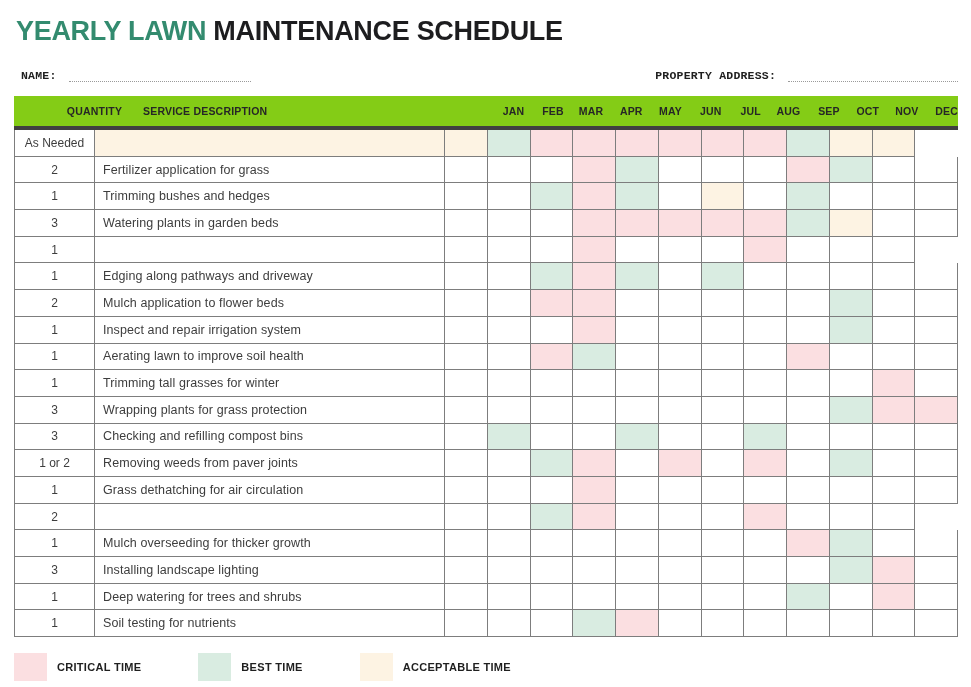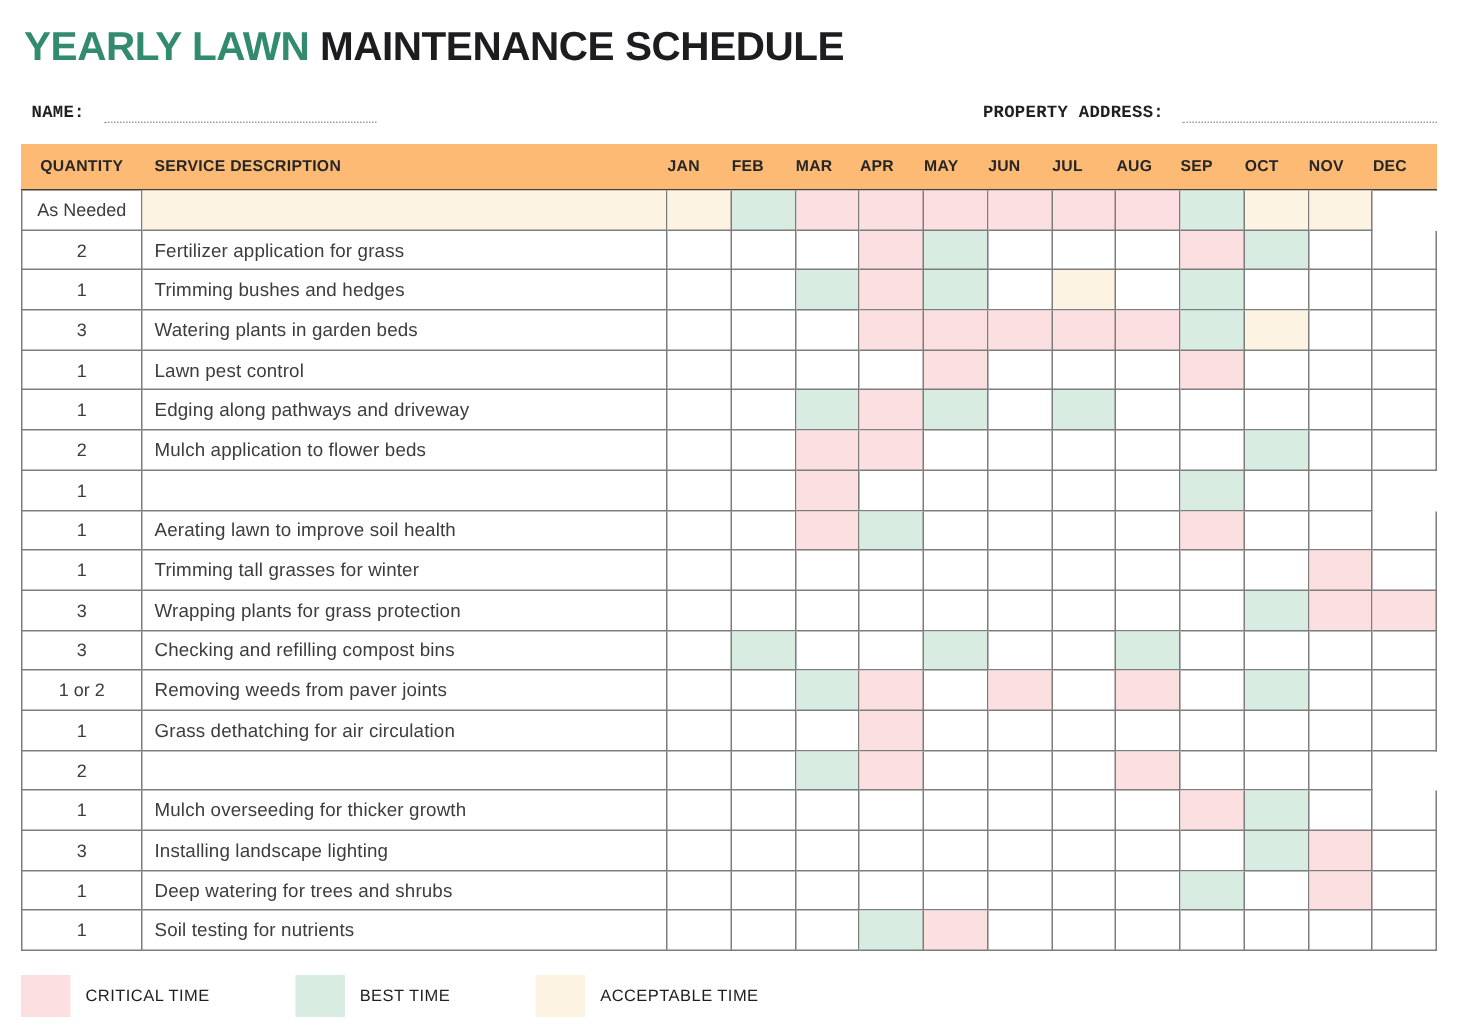--- a/index.html
+++ b/index.html
@@ -46,40 +46,41 @@
     border-bottom: 1.5px dotted #9a9a9a;
     height: 14px;
   }
   .fline.fline2 { width: 170px; }
 
   
   .thead {
     margin-top: 14px;
     width: 944px;
     height: 30px;
-    background: #fdba74;
+    background: #84cc16;
     display: grid;
     grid-template-columns: 81px 350px repeat(12, 1fr);
     align-items: center;
+    padding-left: 40px;
   }
   .th {
     font-size: 10.5px;
     font-weight: 700;
     color: #262626;
     letter-spacing: 0.2px;
-    text-align: left;
+    text-align: right;
     white-space: nowrap;
   }
   .th.th-q { text-align: center; }
   .th.th-s { text-align: left; padding-left: 8px; }
 
   
   .tbody {
     width: 944px;
-    border-top: 1px solid #404040;
+    border-top: 4px solid #404040;
   }
   .row {
     display: grid;
     grid-template-columns: 81px 350px repeat(12, 1fr);
     height: 26.7px;
   }
   .cell {
     border-right: 1px solid #7d7d7d;
     border-bottom: 1px solid #7d7d7d;
     display: flex;
@@ -107,21 +108,21 @@
     margin: 16px 0 0 0;
   }
   .legend-item { display: flex; align-items: center; margin-right: 57px; }
   .swatch {
     width: 33px; height: 28px;
     display: inline-block;
     margin-right: 10px;
   }
   .legend-label {
     font-size: 11px;
-    font-weight: 400;
+    font-weight: 700;
     color: #1f1f1f;
     letter-spacing: 0.3px;
     white-space: nowrap;
   }
 </style>
 </head>
 <body>
 
 <div class="page">
 
@@ -213,21 +214,20 @@
         <div class="cell month" style="background: rgb(251, 223, 225);"></div>
         <div class="cell month" style="background: rgb(251, 223, 225);"></div>
         <div class="cell month" style="background: rgb(251, 223, 225);"></div>
         <div class="cell month" style="background: rgb(217, 236, 225);"></div>
         <div class="cell month" style="background: rgb(253, 243, 227);"></div>
         <div class="cell month"></div>
         <div class="cell month"></div>
       </div>
       <div class="row">
         <div class="cell qty">1</div>
-        <div class="cell svc">Lawn pest control</div>
         <div class="cell month"></div>
         <div class="cell month"></div>
         <div class="cell month"></div>
         <div class="cell month"></div>
         <div class="cell month" style="background: rgb(251, 223, 225);"></div>
         <div class="cell month"></div>
         <div class="cell month"></div>
         <div class="cell month"></div>
         <div class="cell month" style="background: rgb(251, 223, 225);"></div>
         <div class="cell month"></div>
@@ -261,20 +261,21 @@
         <div class="cell month"></div>
         <div class="cell month"></div>
         <div class="cell month"></div>
         <div class="cell month"></div>
         <div class="cell month" style="background: rgb(217, 236, 225);"></div>
         <div class="cell month"></div>
         <div class="cell month"></div>
       </div>
       <div class="row">
         <div class="cell qty">1</div>
+        <div class="cell svc">Inspect and repair irrigation system</div>
         <div class="cell month"></div>
         <div class="cell month"></div>
         <div class="cell month"></div>
         <div class="cell month" style="background: rgb(251, 223, 225);"></div>
         <div class="cell month"></div>
         <div class="cell month"></div>
         <div class="cell month"></div>
         <div class="cell month"></div>
         <div class="cell month"></div>
         <div class="cell month" style="background: rgb(217, 236, 225);"></div>

